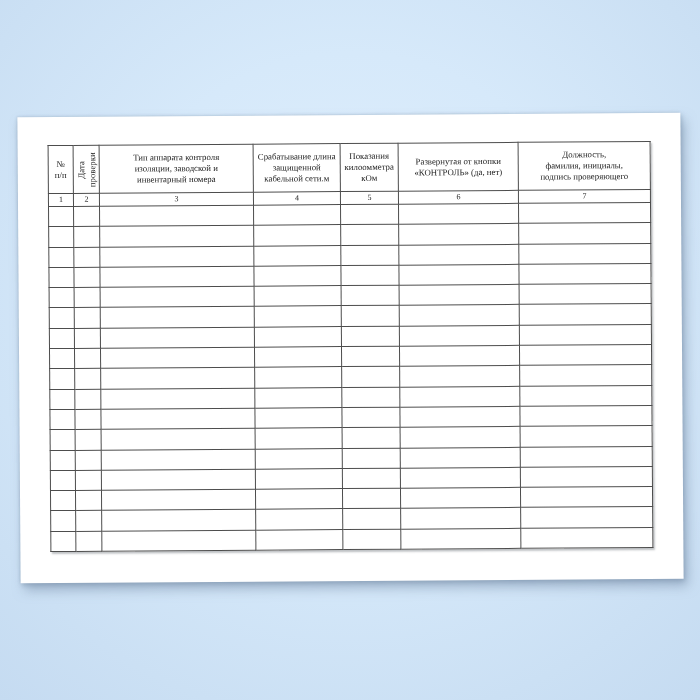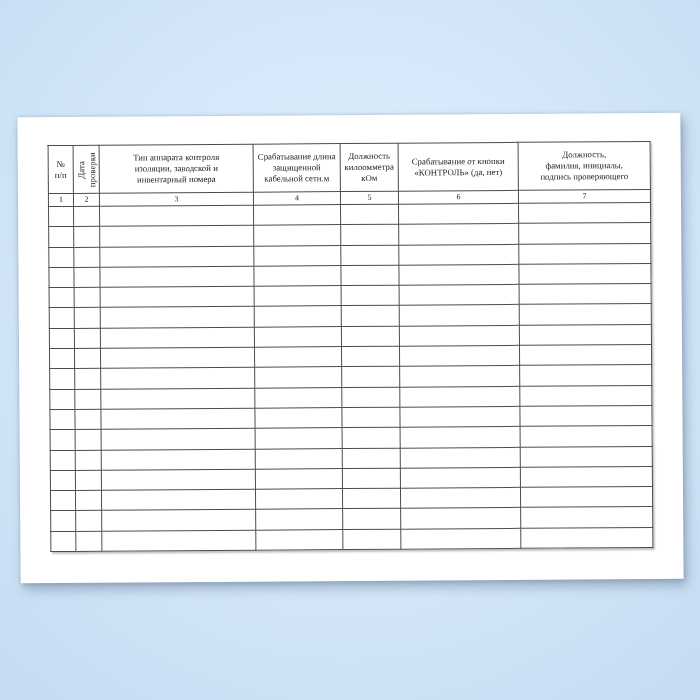--- a/index.html
+++ b/index.html
@@ -115,26 +115,26 @@
             <span class="header-label">Тип аппарата контроля
 изоляции, заводской и
 инвентарный номера</span>
           </th>
           <th class="header-cell">
             <span class="header-label">Срабатывание длина
 защищенной
 кабельной сети.м</span>
           </th>
           <th class="header-cell">
-            <span class="header-label">Должность
+            <span class="header-label">Показания
 килоомметра
 кОм</span>
           </th>
           <th class="header-cell">
-            <span class="header-label">Срабатывание от кнопки
+            <span class="header-label">Развернутая от кнопки
 «КОНТРОЛЬ» (да, нет)</span>
           </th>
           <th class="header-cell">
             <span class="header-label">Должность,
 фамилия, инициалы,
 подпись проверяющего</span>
           </th>
         </tr>
         <tr class="numbers-row">
           <td>1</td>

